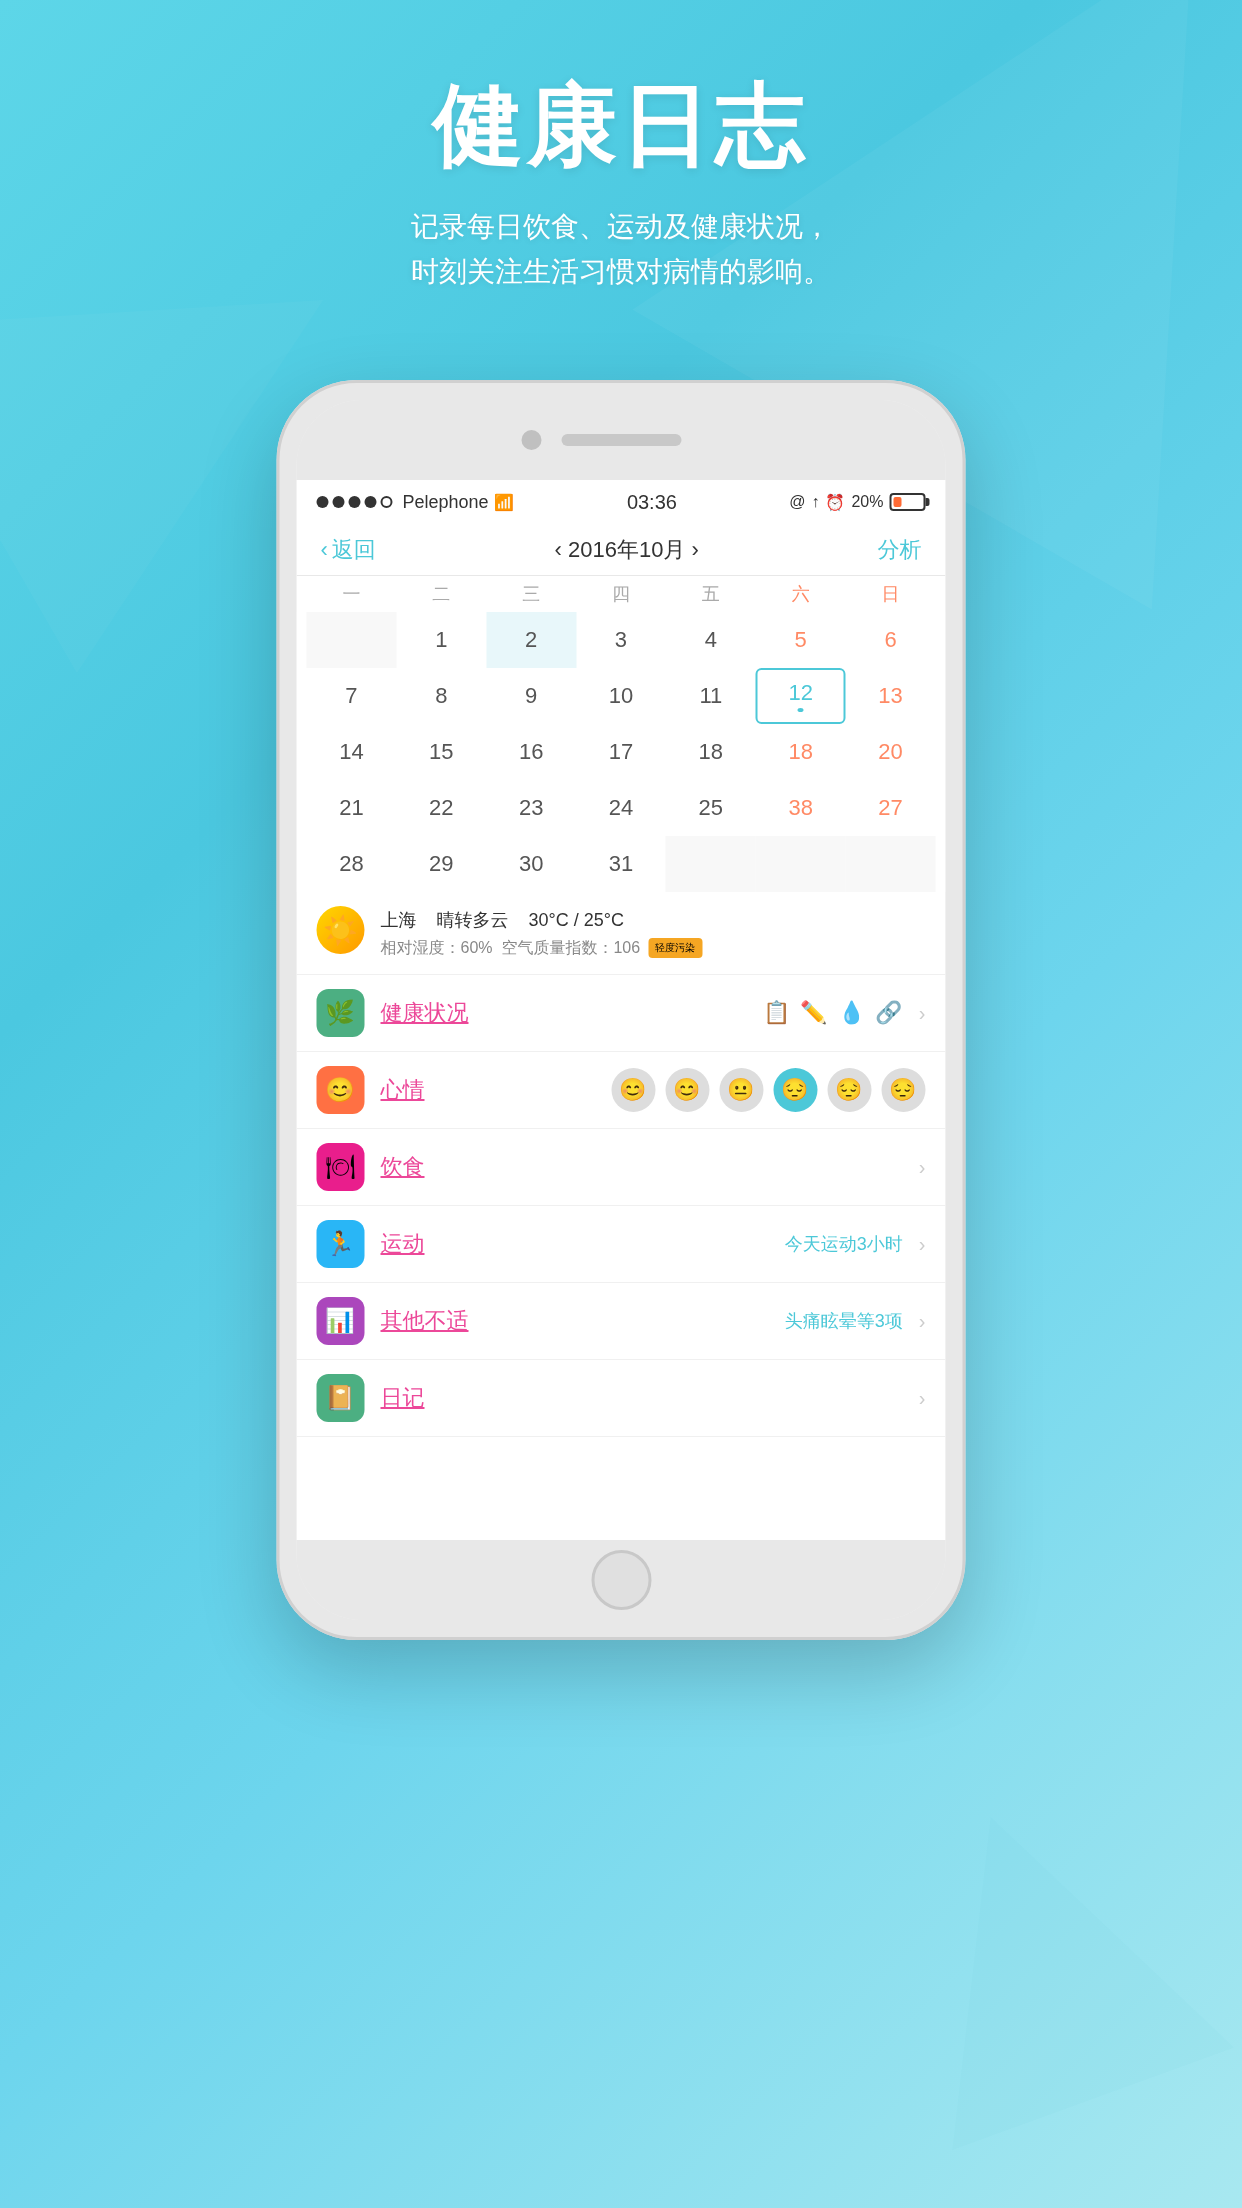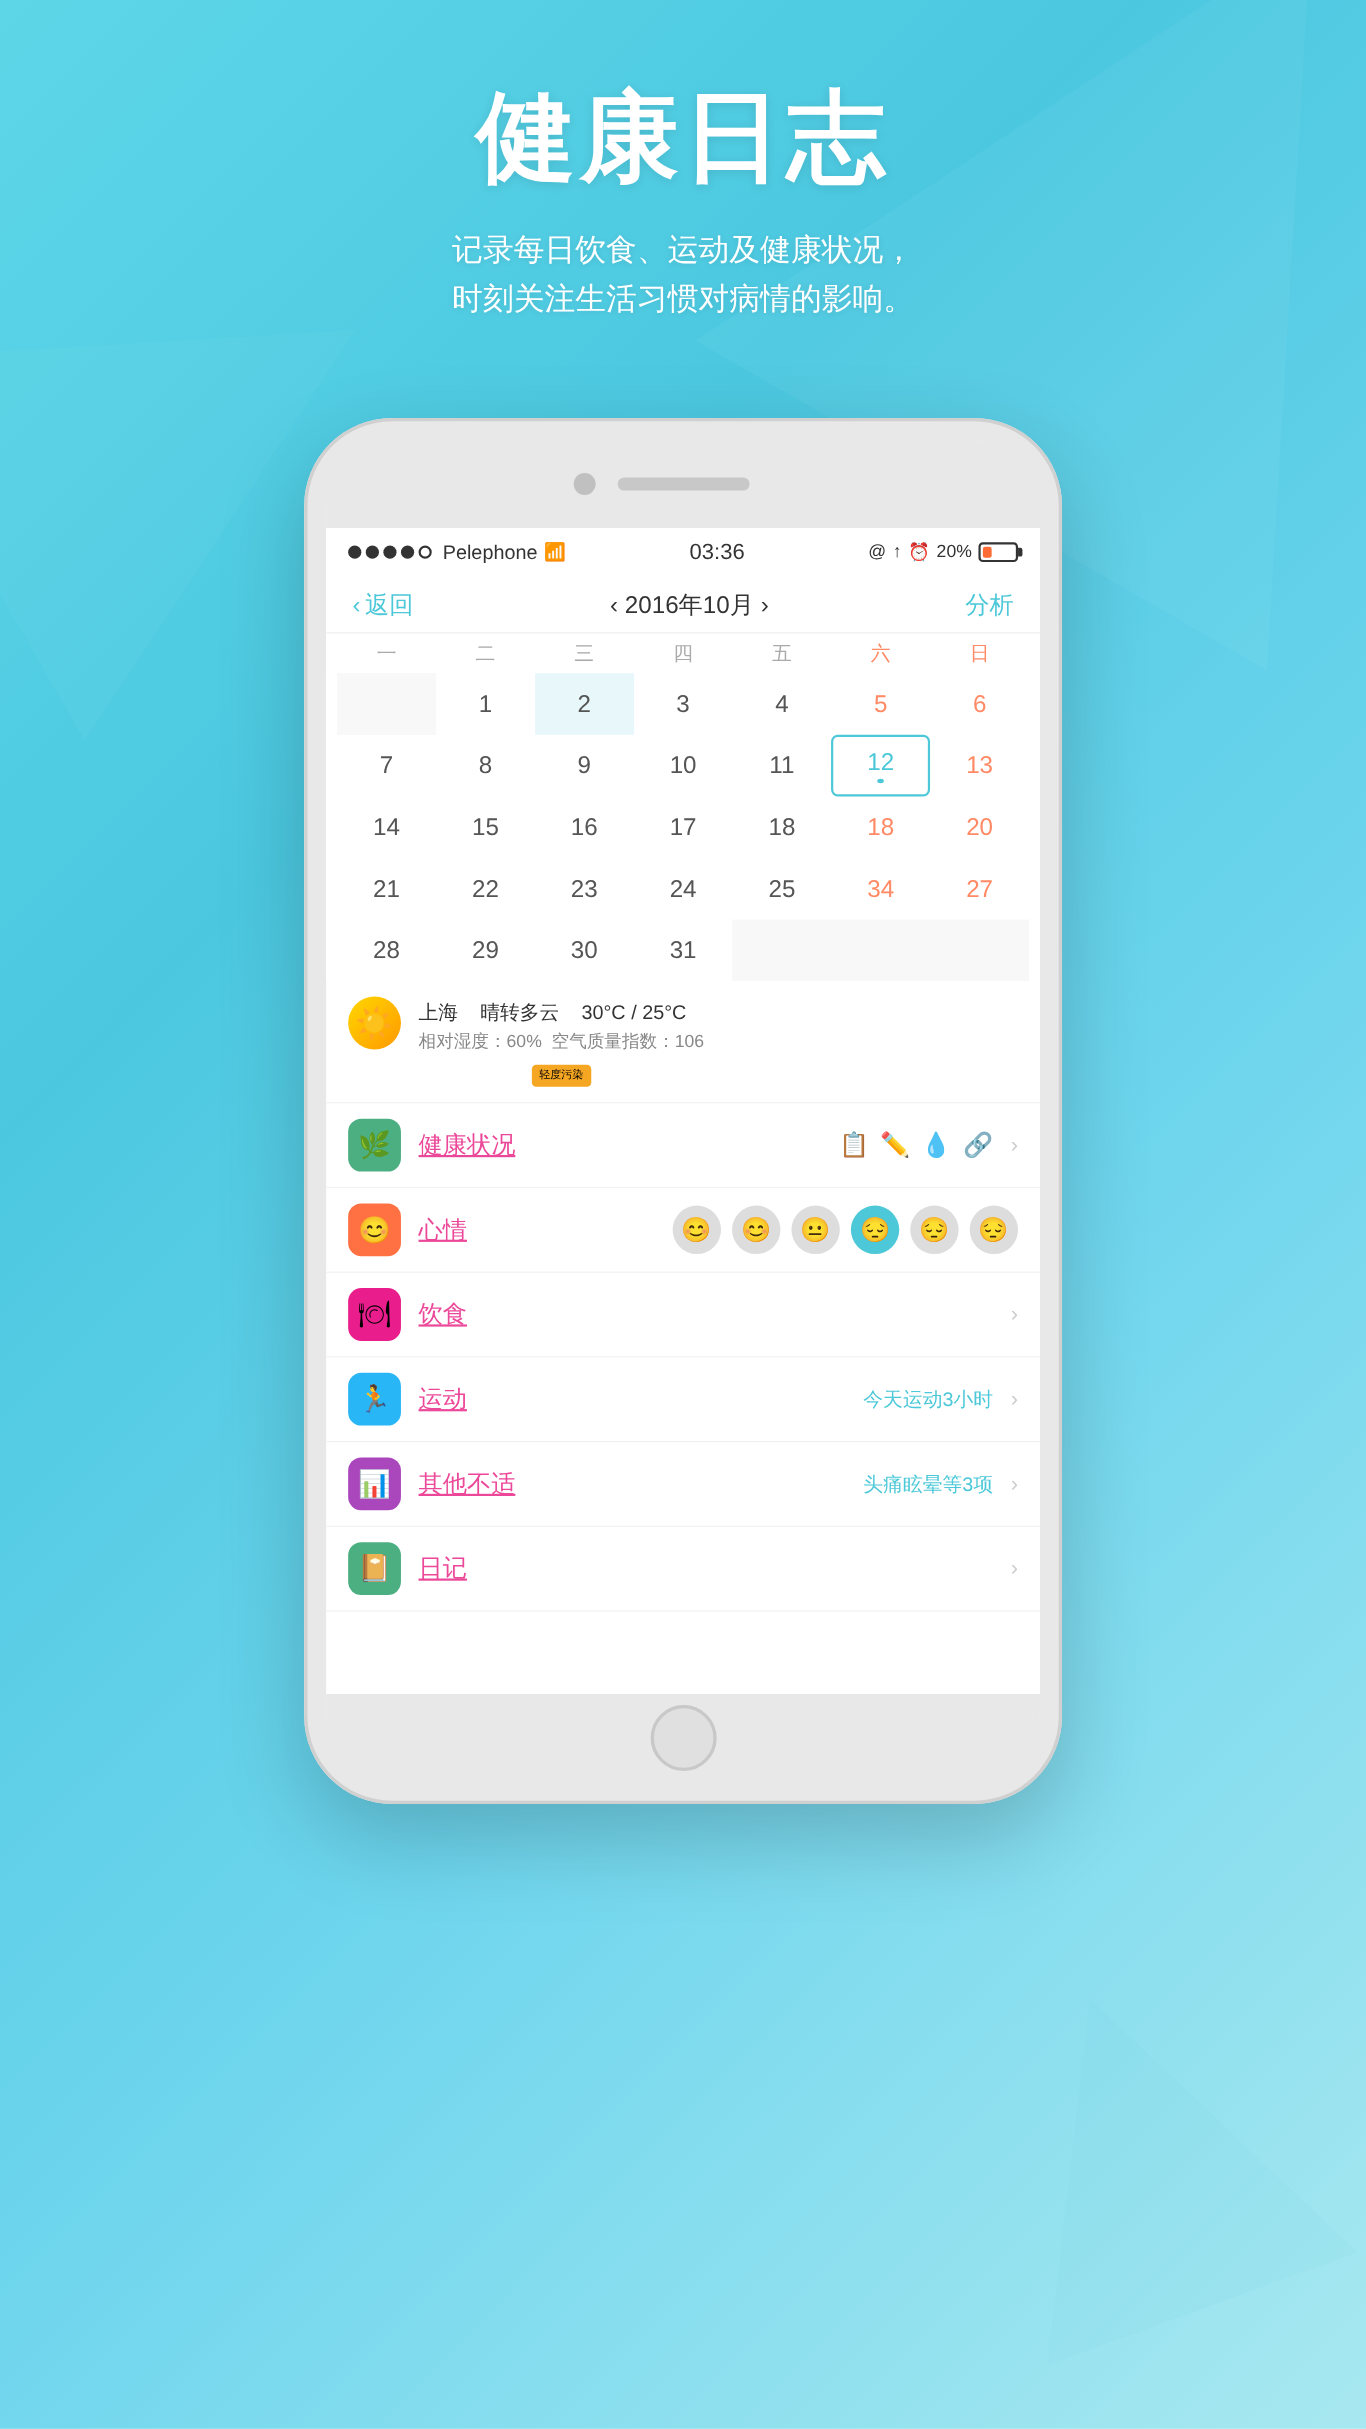--- a/index.html
+++ b/index.html
@@ -245,21 +245,21 @@
     .weather-icon {
       width: 48px; height: 48px;
       background: linear-gradient(135deg, #ffd700, #ff9900);
       border-radius: 50%;
       display: flex; align-items: center; justify-content: center;
       font-size: 28px;
       flex-shrink: 0;
     }
     .weather-info { font-size: 17px; color: #555; line-height: 1.6; }
     .weather-main { font-weight: 500; color: #333; font-size: 18px; }
-    .weather-sub { font-size: 16px; color: #888; display: flex; align-items: center; gap: 8px; flex-direction: column; }
+    .weather-sub { font-size: 16px; color: #888; display: flex; align-items: center; gap: 8px; }
     .pollution-badge {
       background: #f5a623;
       color: #000000;
       font-size: 10px;
       padding: 2px 7px;
       border-radius: 4px;
     }
 
     
     .list-item {
@@ -427,21 +427,21 @@
           <div class="cal-day weekend">18</div>
           <div class="cal-day weekend">20</div>
         </div>
 
         <div class="calendar-grid">
           <div class="cal-day">21</div>
           <div class="cal-day">22</div>
           <div class="cal-day">23</div>
           <div class="cal-day">24</div>
           <div class="cal-day">25</div>
-          <div class="cal-day weekend">34</div>
+          <div class="cal-day weekend">38</div>
           <div class="cal-day weekend">27</div>
         </div>
 
         <div class="calendar-grid">
           <div class="cal-day">28</div>
           <div class="cal-day">29</div>
           <div class="cal-day">30</div>
           <div class="cal-day">31</div>
           <div class="cal-day empty"></div>
           <div class="cal-day empty weekend"></div>

